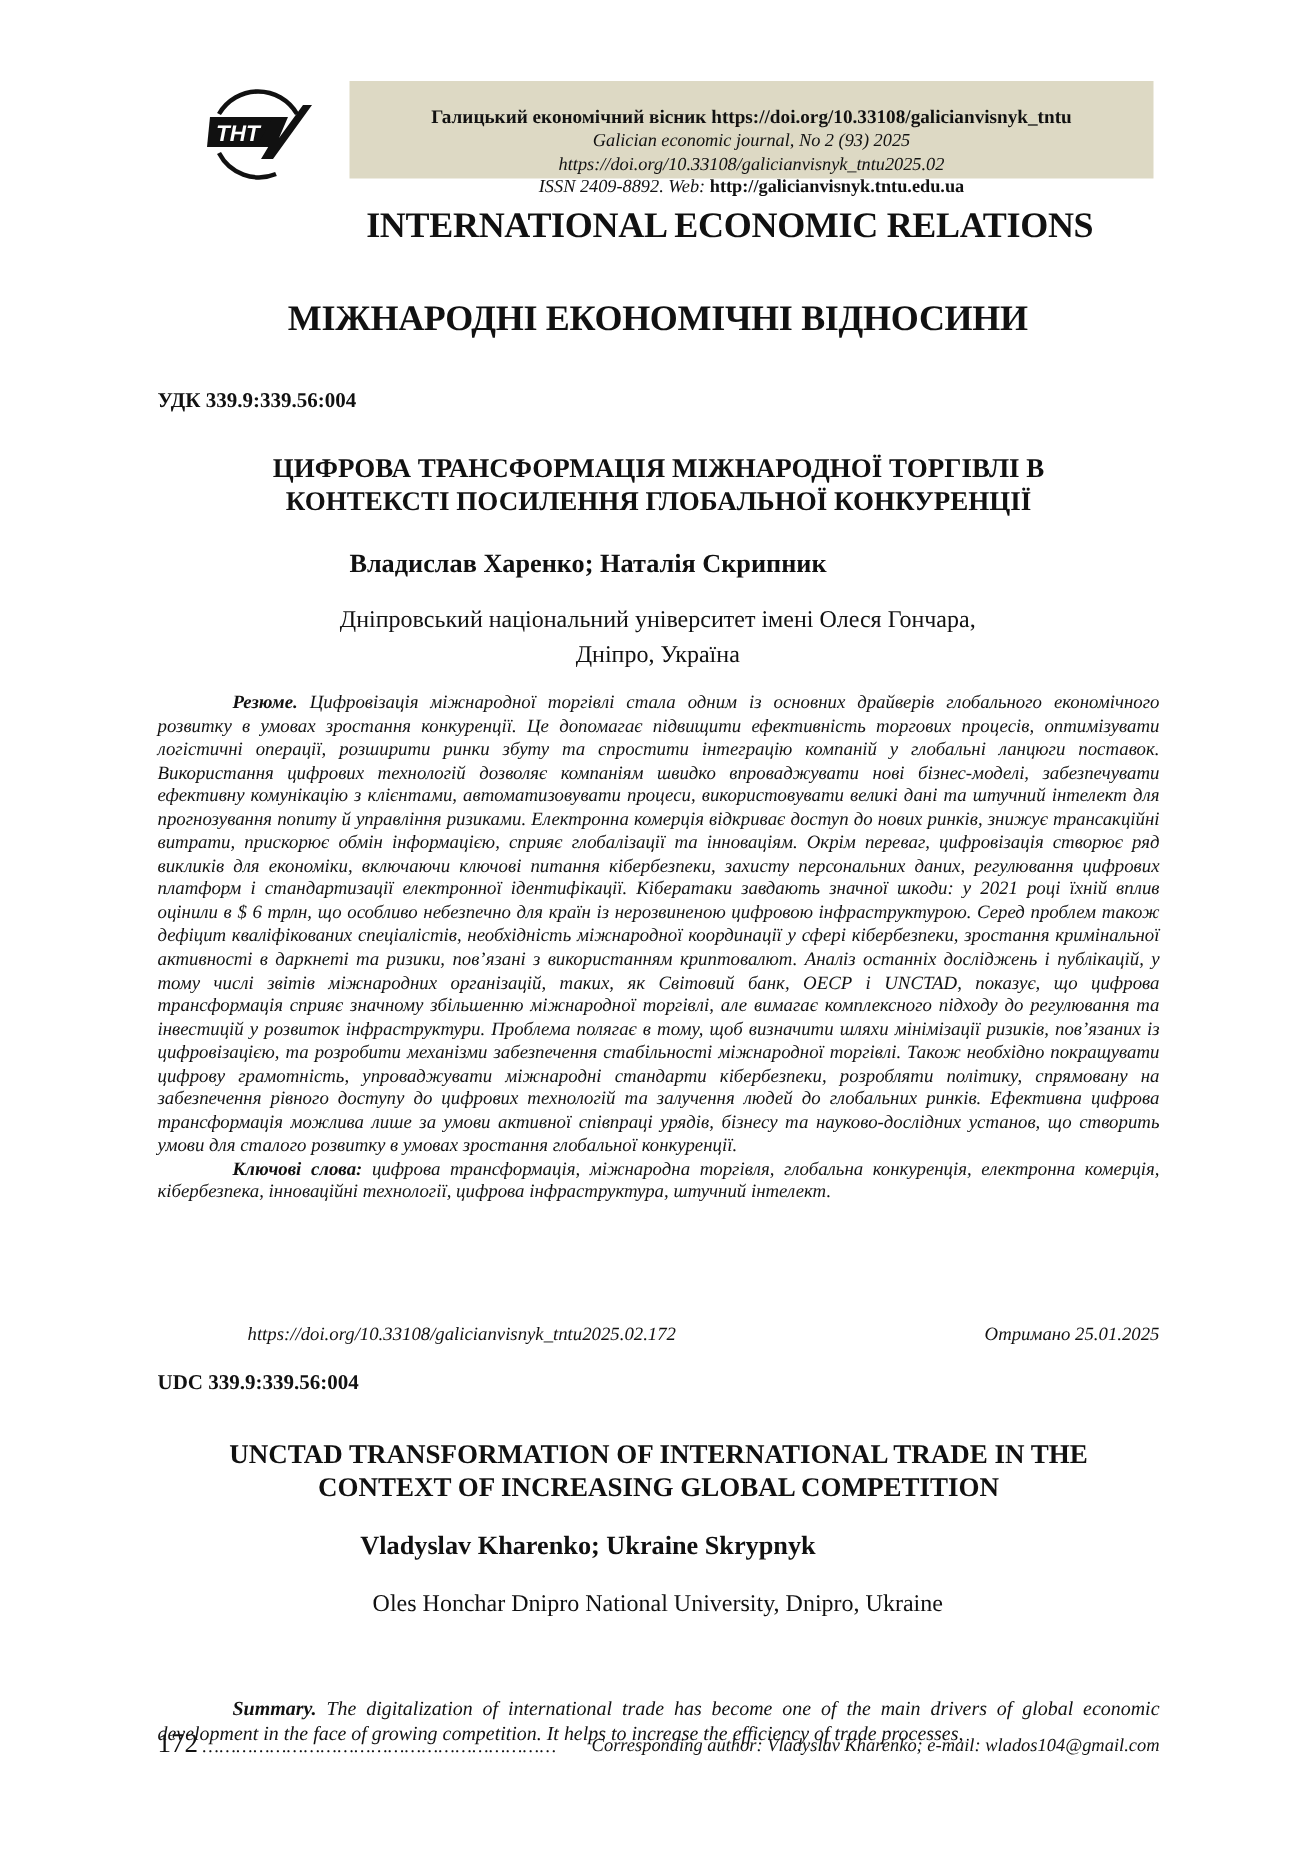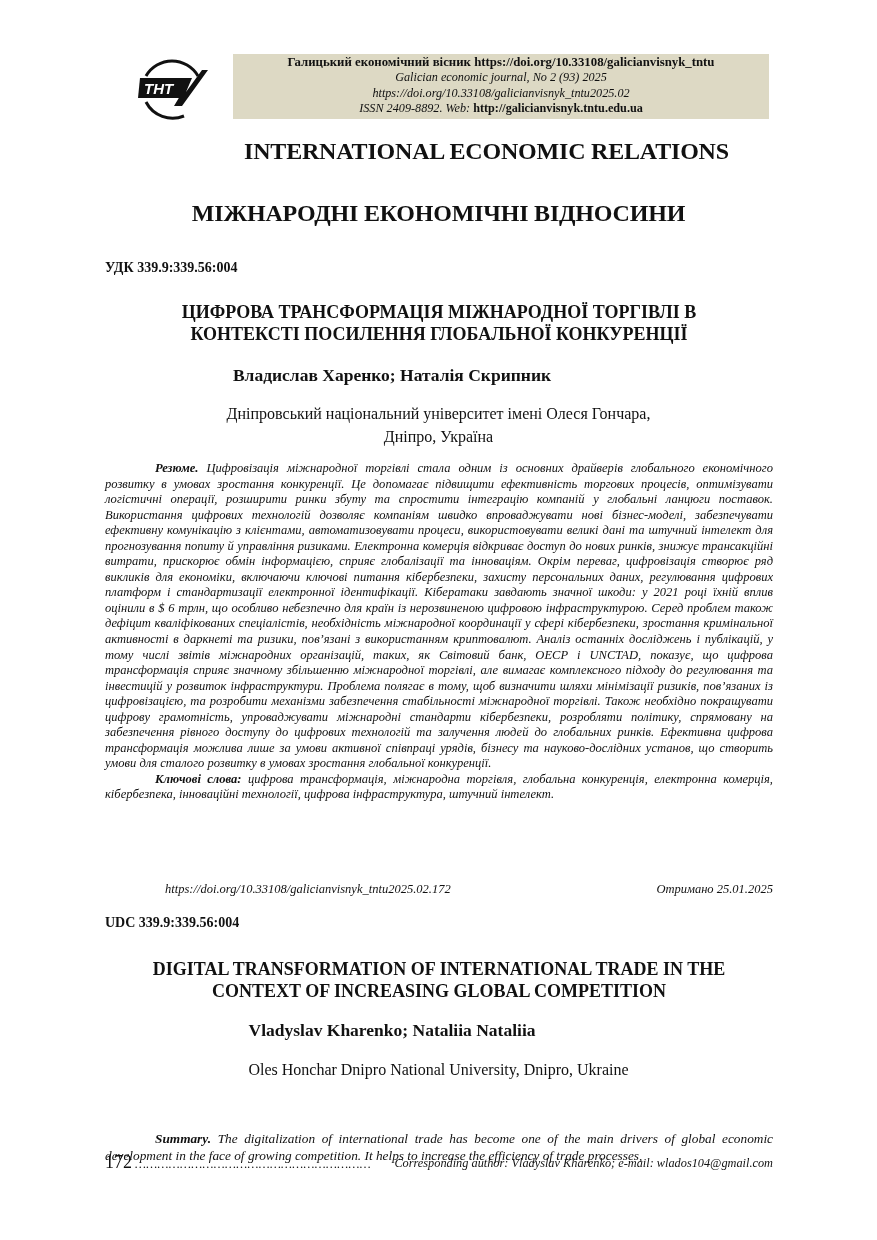--- a/index.html
+++ b/index.html
@@ -33,21 +33,21 @@
     .journal-box {
       position: absolute;
       left: 103px;
       top: 4px;
       width: 536px;
       height: 65px;
       background: #ddd9c4;
       text-align: center;
       font-size: 12.2px;
       line-height: 15.4px;
-      padding-top: 1px;
+      padding-top: 17px;
       box-sizing: border-box;
     }
     .journal-box .l1 { font-weight: bold; font-size: 12.8px; }
     .journal-box .it { font-style: italic; }
     .journal-box .b { font-weight: bold; font-style: normal; }
 
     .section-title {
       position: absolute;
       left: 0;
       width: 877px;
@@ -206,25 +206,25 @@
 </div>
 
 <div class="doi-row">
   <span>https://doi.org/10.33108/galicianvisnyk_tntu2025.02.172</span>
   <span class="received">Отримано 25.01.2025</span>
 </div>
 
 <div class="udc udc-en">UDC 339.9:339.56:004</div>
 
 <div class="art-title title-en">
-  <div>DIGITAL TRANSFORMATION OF INTERNATIONAL TRADE IN THE</div>
+  <div>UNCTAD TRANSFORMATION OF INTERNATIONAL TRADE IN THE</div>
   <div>CONTEXT OF INCREASING GLOBAL COMPETITION</div>
 </div>
 
-<div class="authors authors-en">Vladyslav Kharenko; Nataliia Nataliia</div>
+<div class="authors authors-en">Vladyslav Kharenko; Ukraine Skrypnyk</div>
 
 <div class="affil affil-en">Oles Honchar Dnipro National University, Dnipro, Ukraine</div>
 
 <div class="abstract abstract-en">
   <span class="lead">Summary.</span> <span>The digitalization of international trade has become one of the main drivers of global economic development in the face of growing competition. It helps to increase the efficiency of trade processes,</span>
 </div>
 
 <div class="footer">
   <span class="pg">172</span>
   <span class="dots">………………………………………………………</span>

